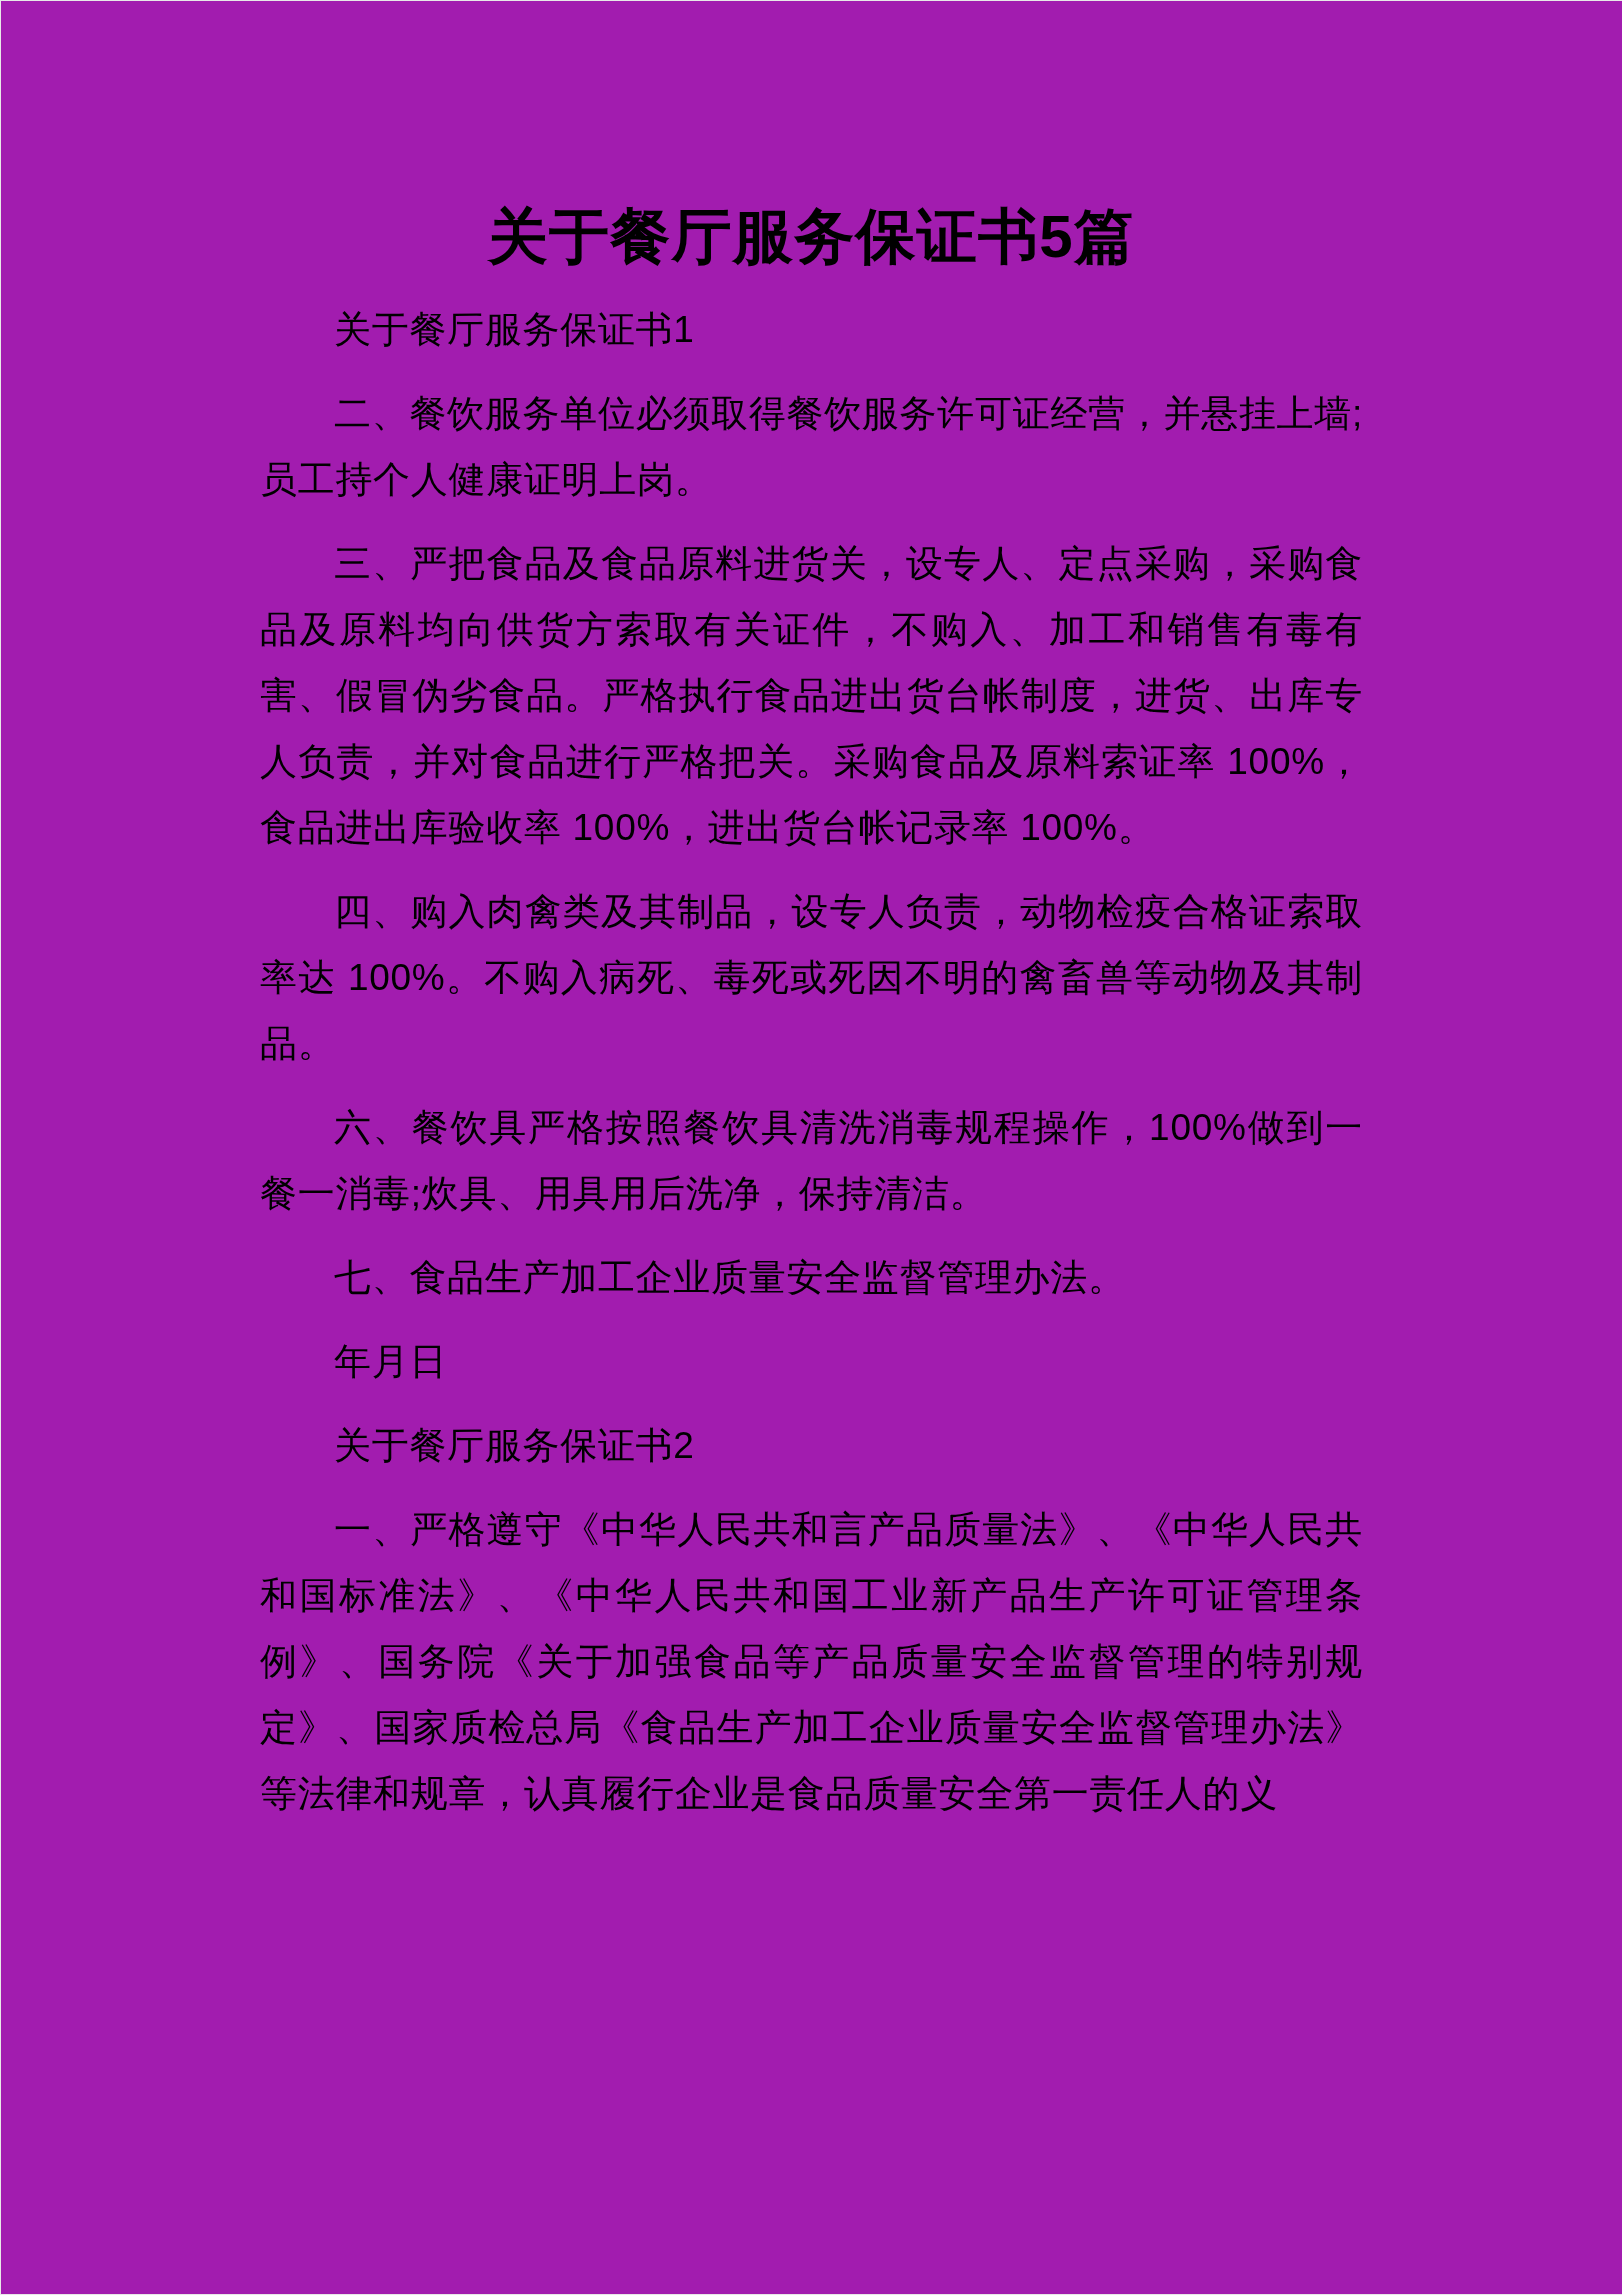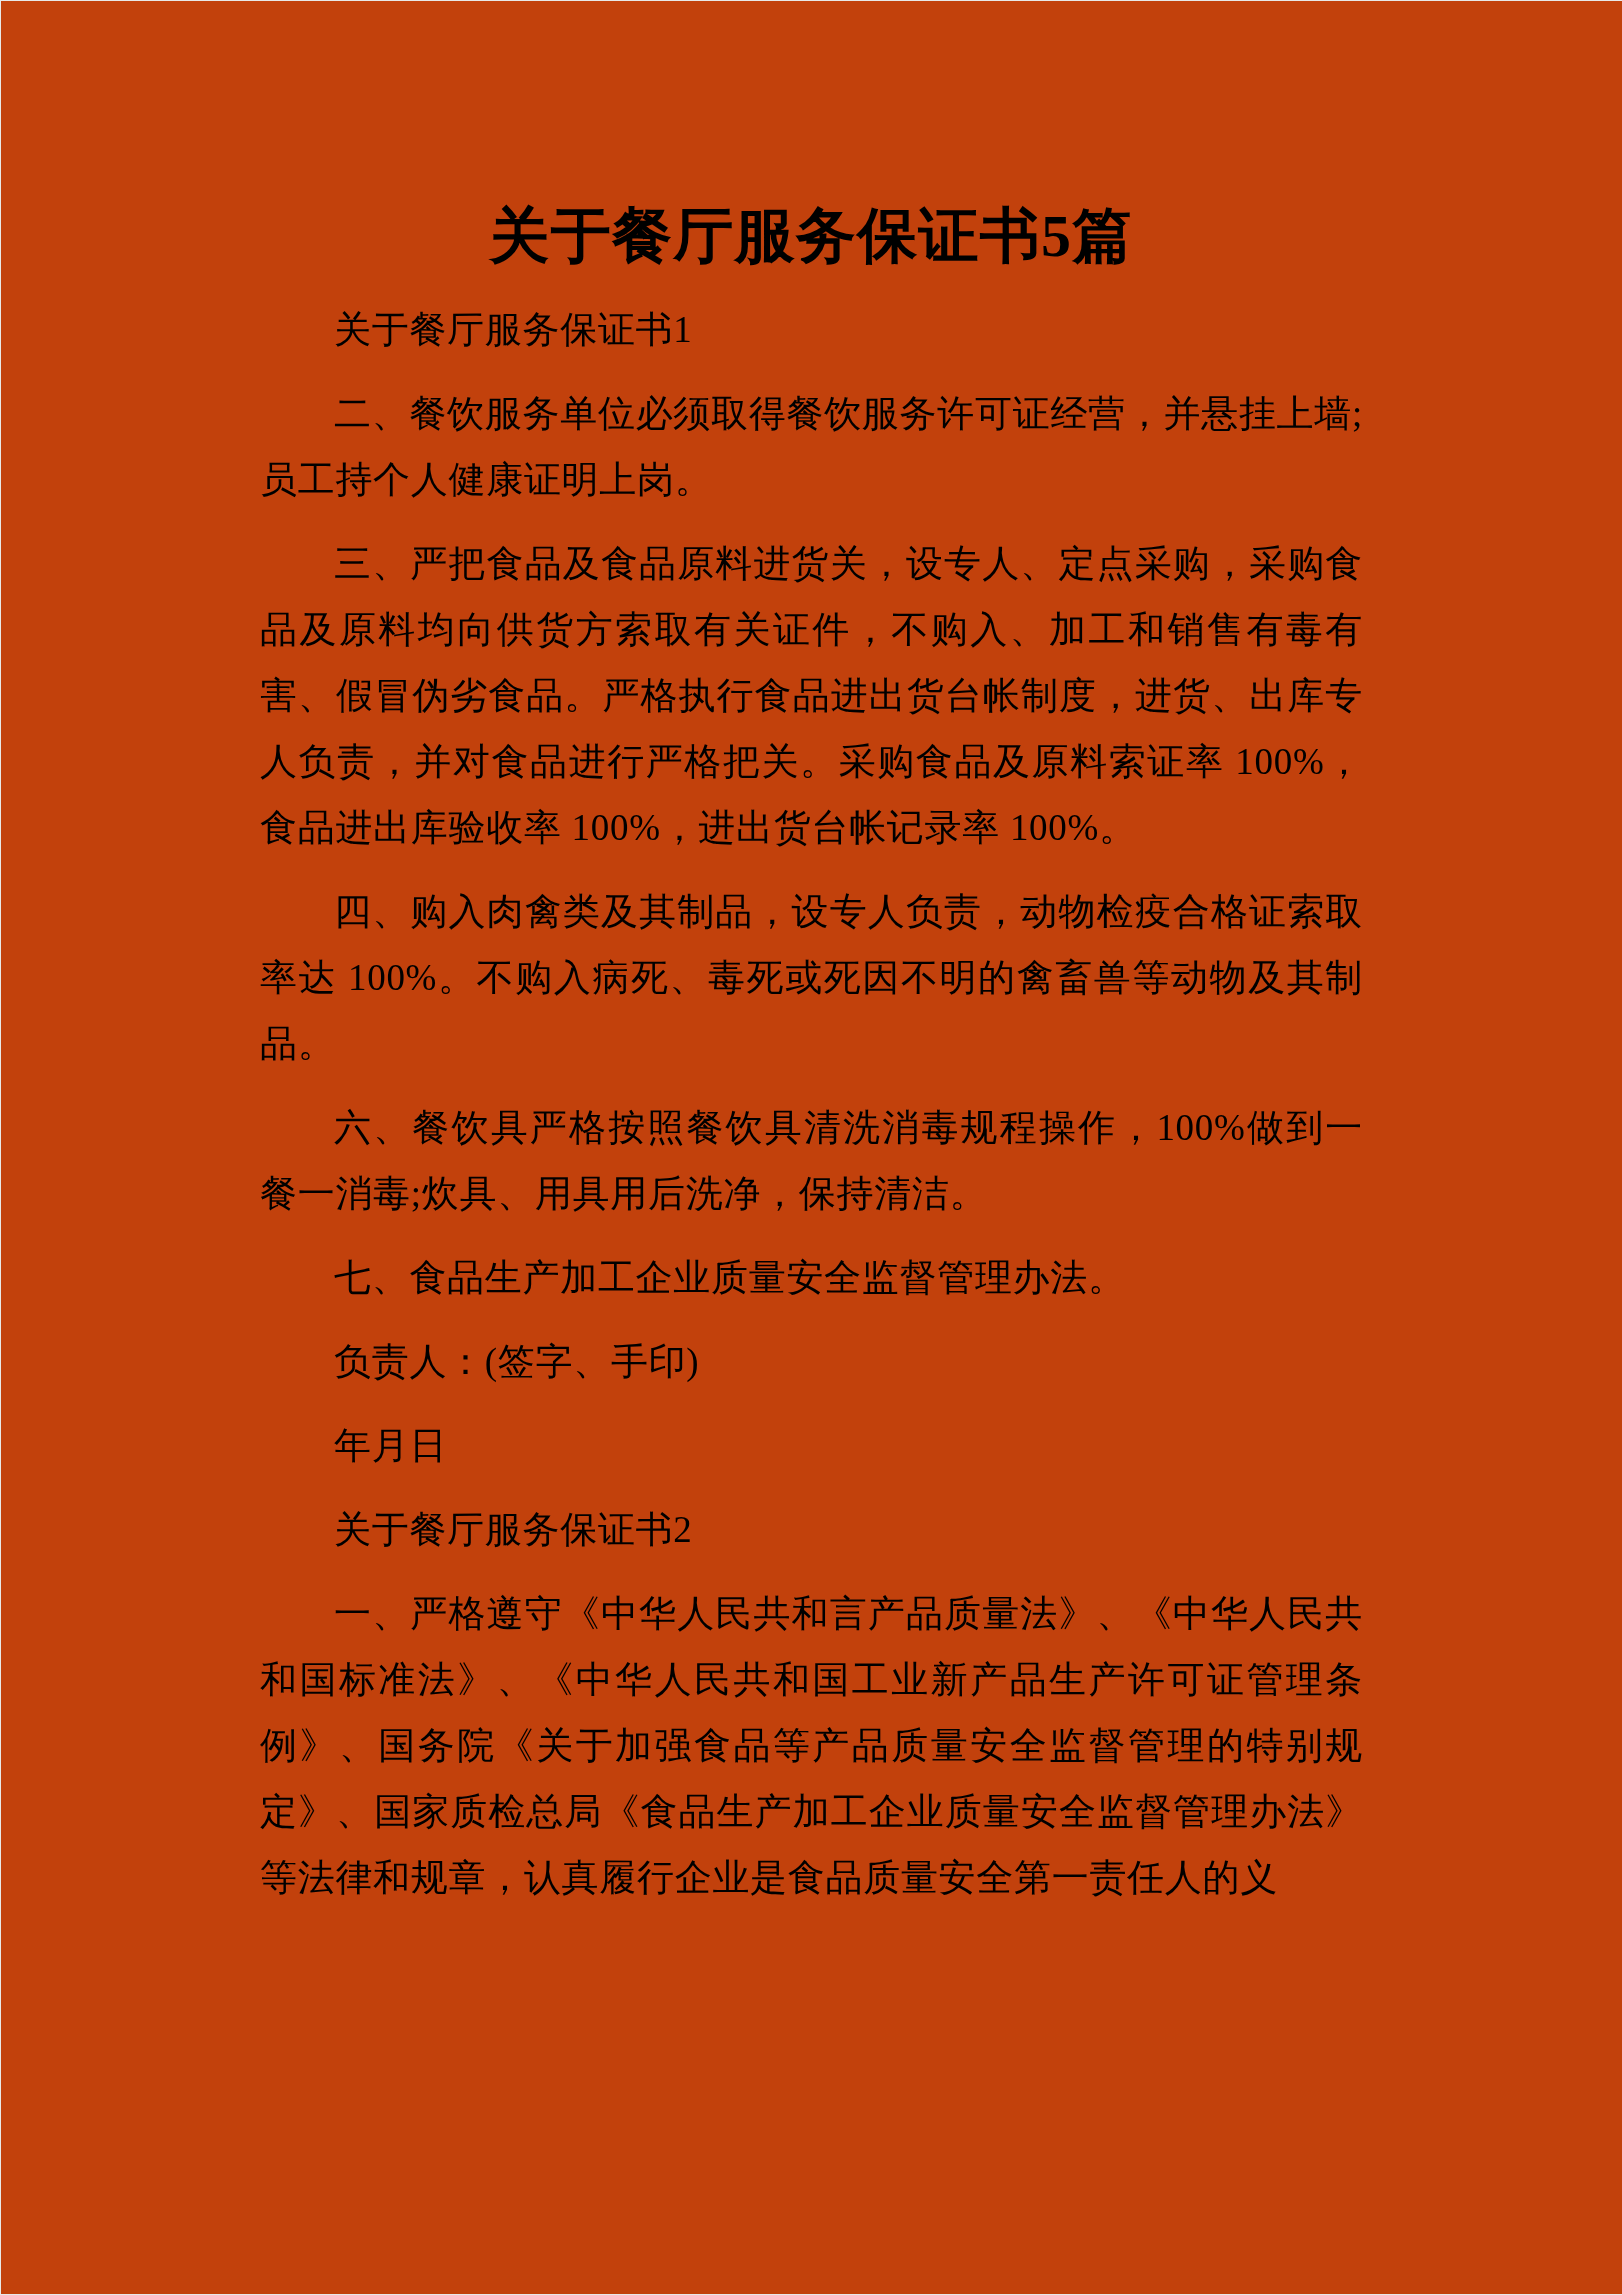--- a/index.html
+++ b/index.html
@@ -3,26 +3,26 @@
 <meta charset="utf-8">
 <style>
   html, body {
     margin: 0;
     padding: 0;
     background: #ffffff;
   }
   .page {
     width: 1623px;
     height: 2295px;
-    background: #c2410c;
+    background: #a21caf;
     box-sizing: border-box;
     border: 1.3px solid #e8e8e8;
     position: relative;
     overflow: hidden;
-    font-family: Liberation Serif, serif;
+    font-family: Liberation Sans, sans-serif;
     color: #000000;
   }
   .content {
     box-sizing: border-box;
     padding: 193px 241px 0 241px;
   }
   .doc-title {
     margin: 0 0 18.3px 0;
     text-align: center;
     font-size: 60px;
@@ -46,20 +46,19 @@
 <div class="page">
   <div class="content">
     <h1 class="doc-title">关于餐厅服务保证书5篇</h1>
     <div>
         <p class="para">关于餐厅服务保证书1</p>
         <p class="para">二、餐饮服务单位必须取得餐饮服务许可证经营，并悬挂上墙;员工持个人健康证明上岗。</p>
         <p class="para">三、严把食品及食品原料进货关，设专人、定点采购，采购食品及原料均向供货方索取有关证件，不购入、加工和销售有毒有害、假冒伪劣食品。严格执行食品进出货台帐制度，进货、出库专人负责，并对食品进行严格把关。采购食品及原料索证率 100%，食品进出库验收率 100%，进出货台帐记录率 100%。</p>
         <p class="para">四、购入肉禽类及其制品，设专人负责，动物检疫合格证索取率达 100%。不购入病死、毒死或死因不明的禽畜兽等动物及其制品。</p>
         <p class="para">六、餐饮具严格按照餐饮具清洗消毒规程操作，100%做到一餐一消毒;炊具、用具用后洗净，保持清洁。</p>
         <p class="para">七、食品生产加工企业质量安全监督管理办法。</p>
-        <p class="para">负责人：(签字、手印)</p>
         <p class="para">年月日</p>
         <p class="para">关于餐厅服务保证书2</p>
         <p class="para">一、严格遵守《中华人民共和言产品质量法》、《中华人民共和国标准法》、《中华人民共和国工业新产品生产许可证管理条例》、国务院《关于加强食品等产品质量安全监督管理的特别规定》、国家质检总局《食品生产加工企业质量安全监督管理办法》等法律和规章，认真履行企业是食品质量安全第一责任人的义</p>
       </div>
   </div>
 </div>
 
 
 </body></html>

